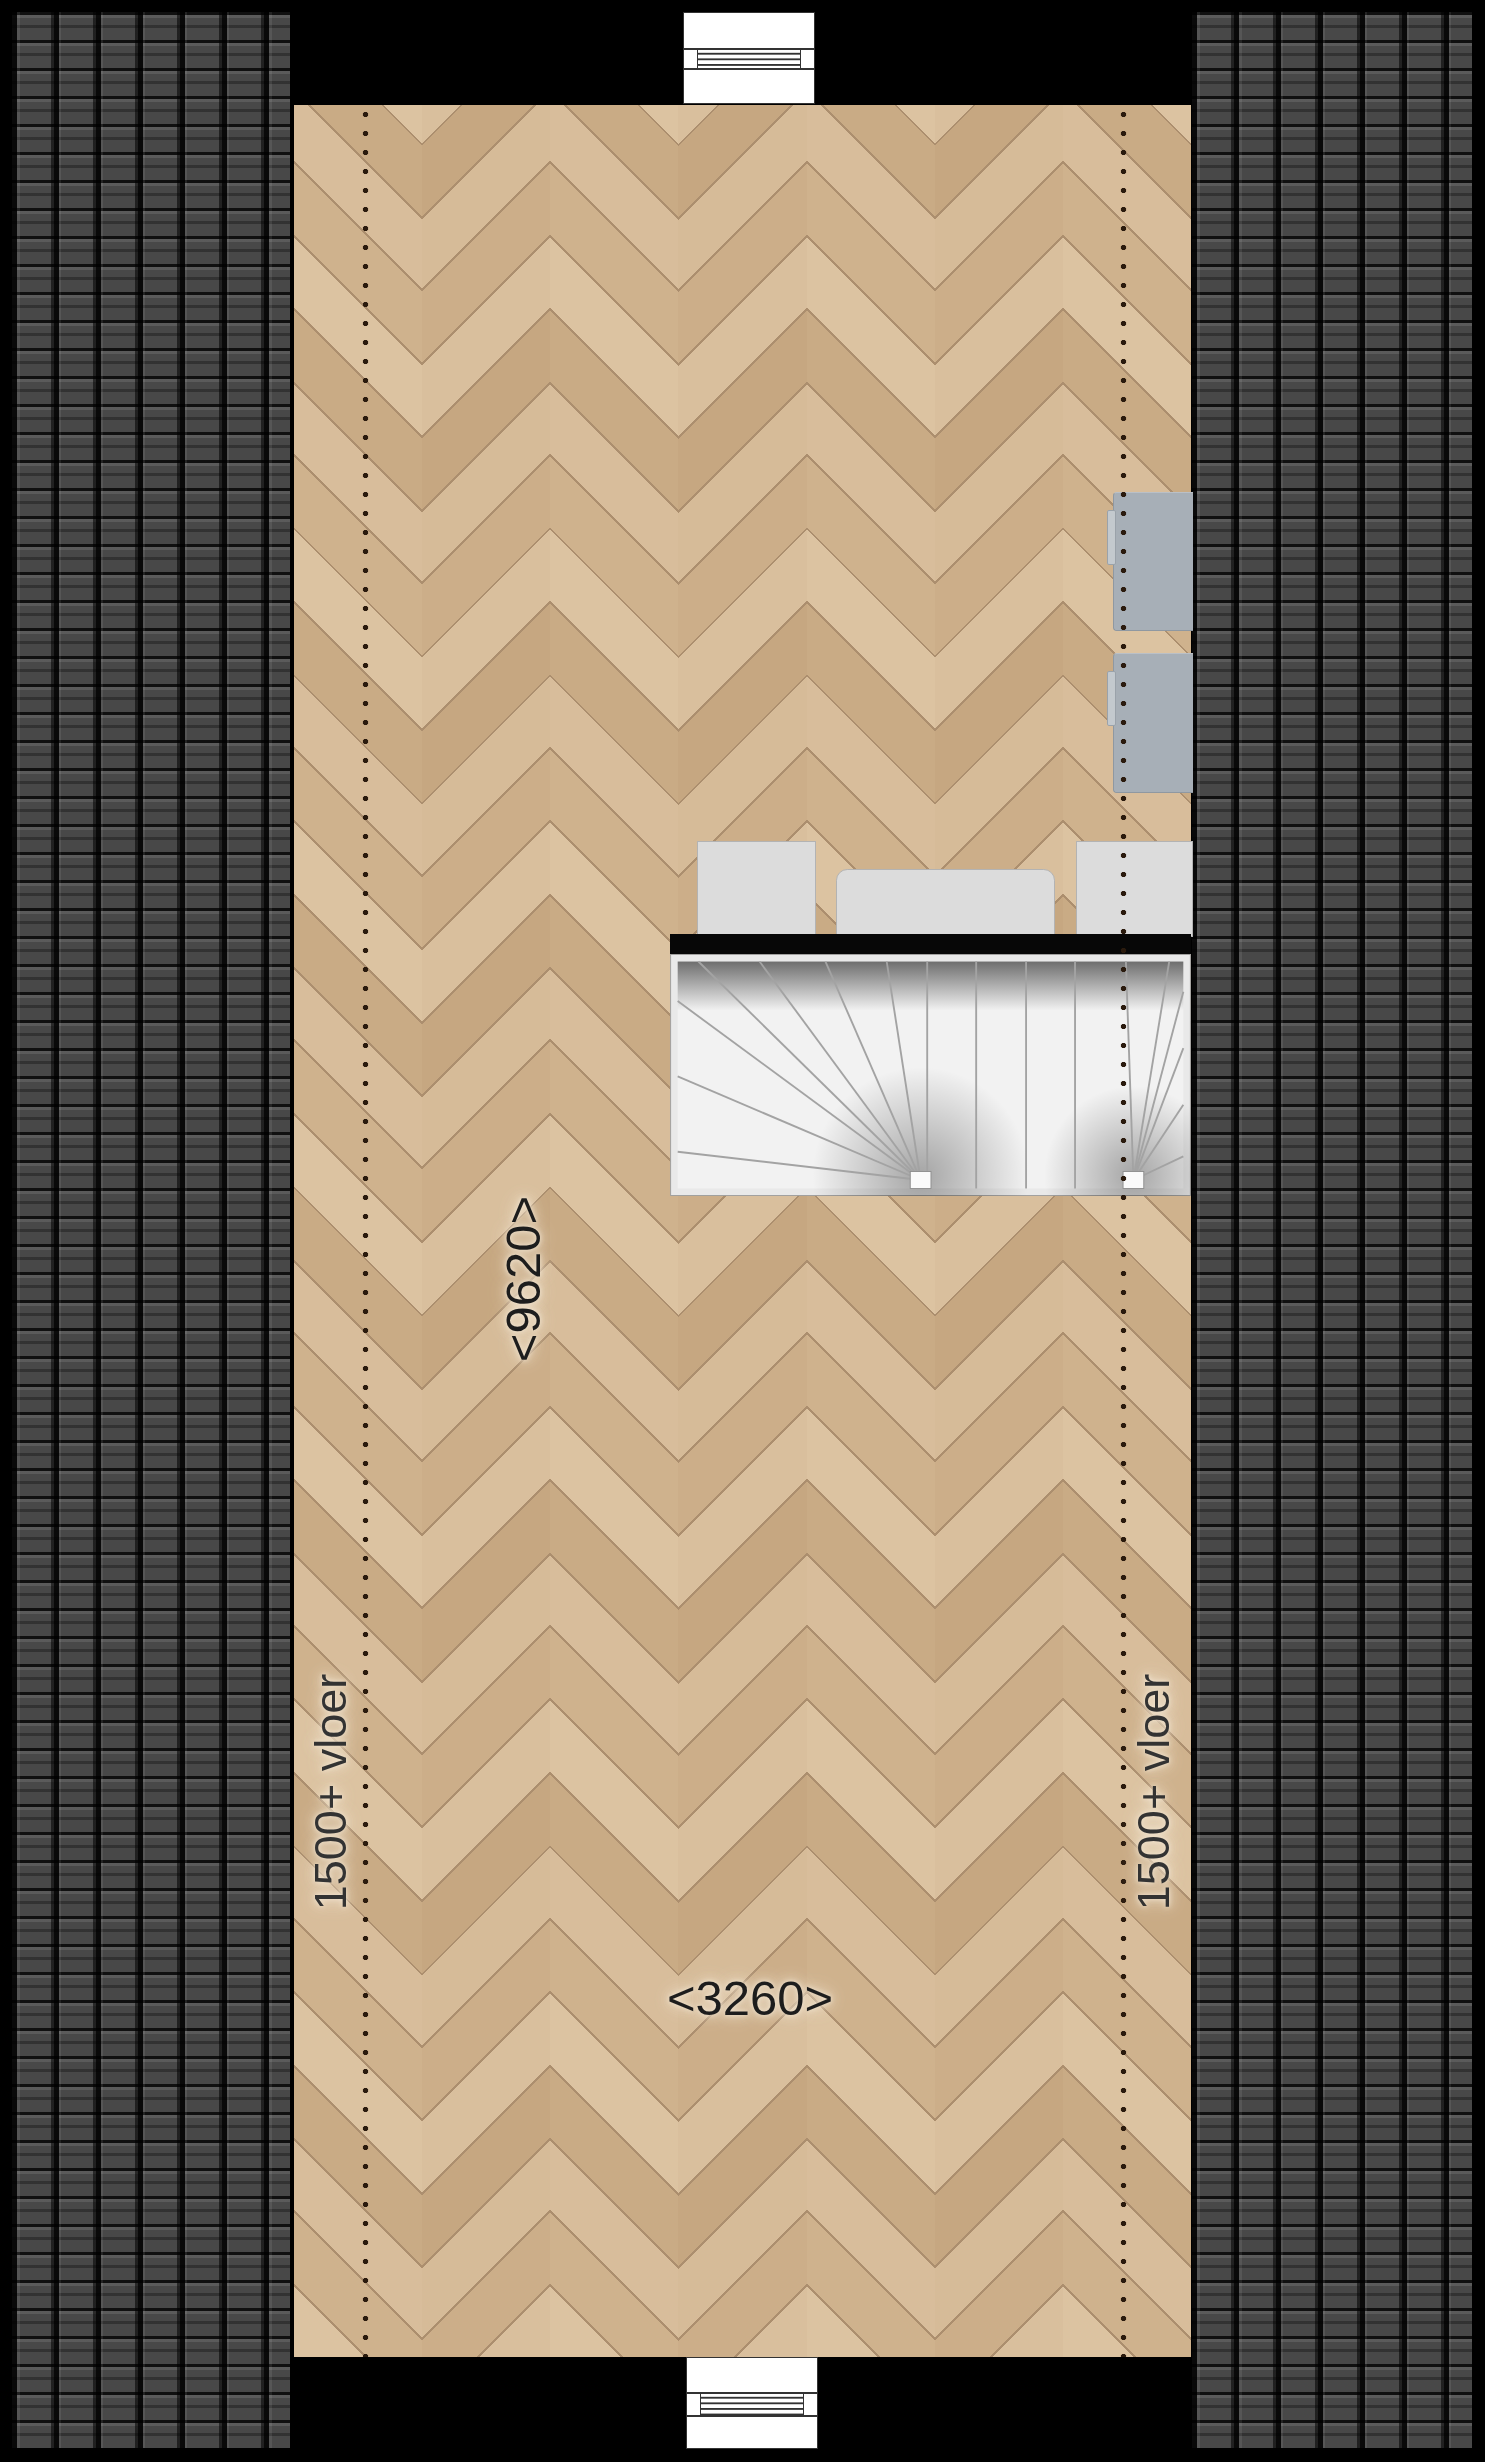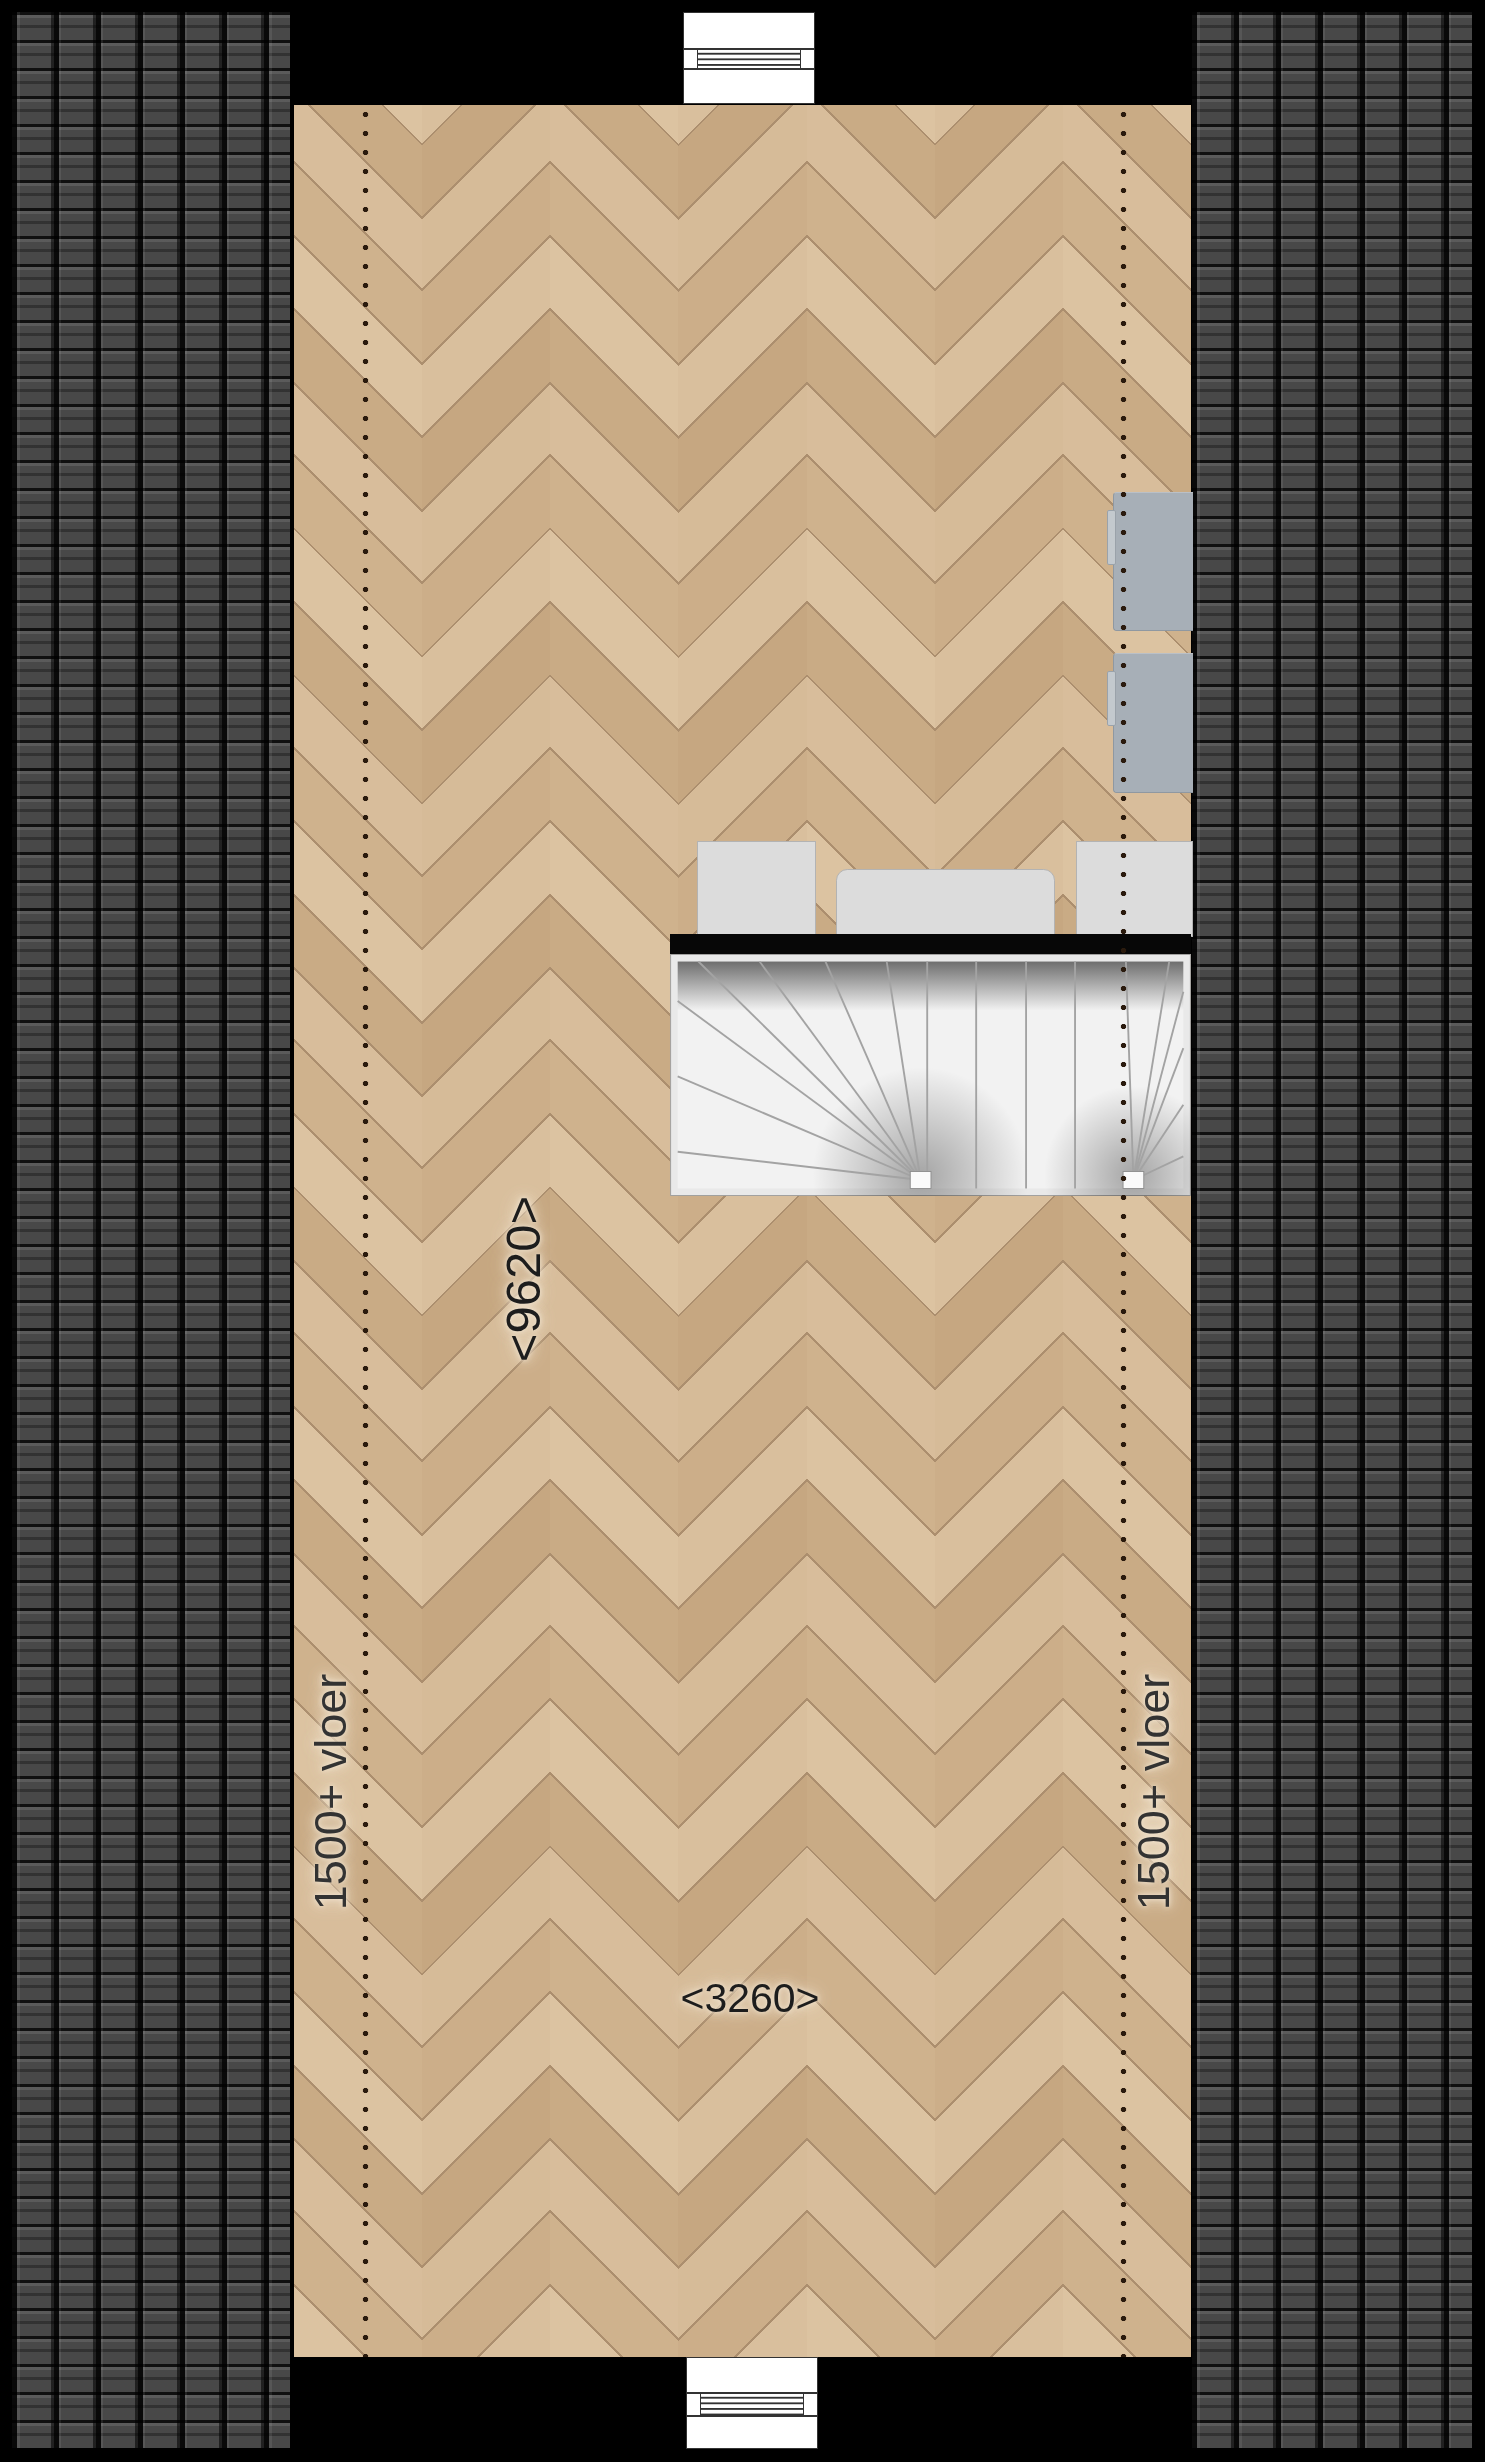--- a/index.html
+++ b/index.html
@@ -98,21 +98,21 @@
     background-size:100% 5.6px;background-repeat:repeat-y;}
 
   
   .plan-label{
     position:absolute;color:#1d1d1d;white-space:nowrap;z-index:9;
     text-shadow:0 0 5.6px #f2e6d3,0 0 11.3px #f2e6d3,0 0 21px rgba(242,230,211,0.85);
     transform:translate(-50%,-50%);
   }
   .rot{transform:translate(-50%,-50%) rotate(-90deg);}
   #label-9620{left:523px;top:1279px;font-size:49px;}
-  #label-3260{left:750px;top:1998px;font-size:41px;}
+  #label-3260{left:750px;top:1998px;font-size:49px;}
   .vloer{font-size:45px;color:#333;}
   #label-vloer-left{left:331px;top:1792px;}
   #label-vloer-right{left:1154px;top:1792px;}
 </style>
 </head>
 <body>
 
 <div id="plan">
 
   <div id="roof-left" class="roof"></div>

